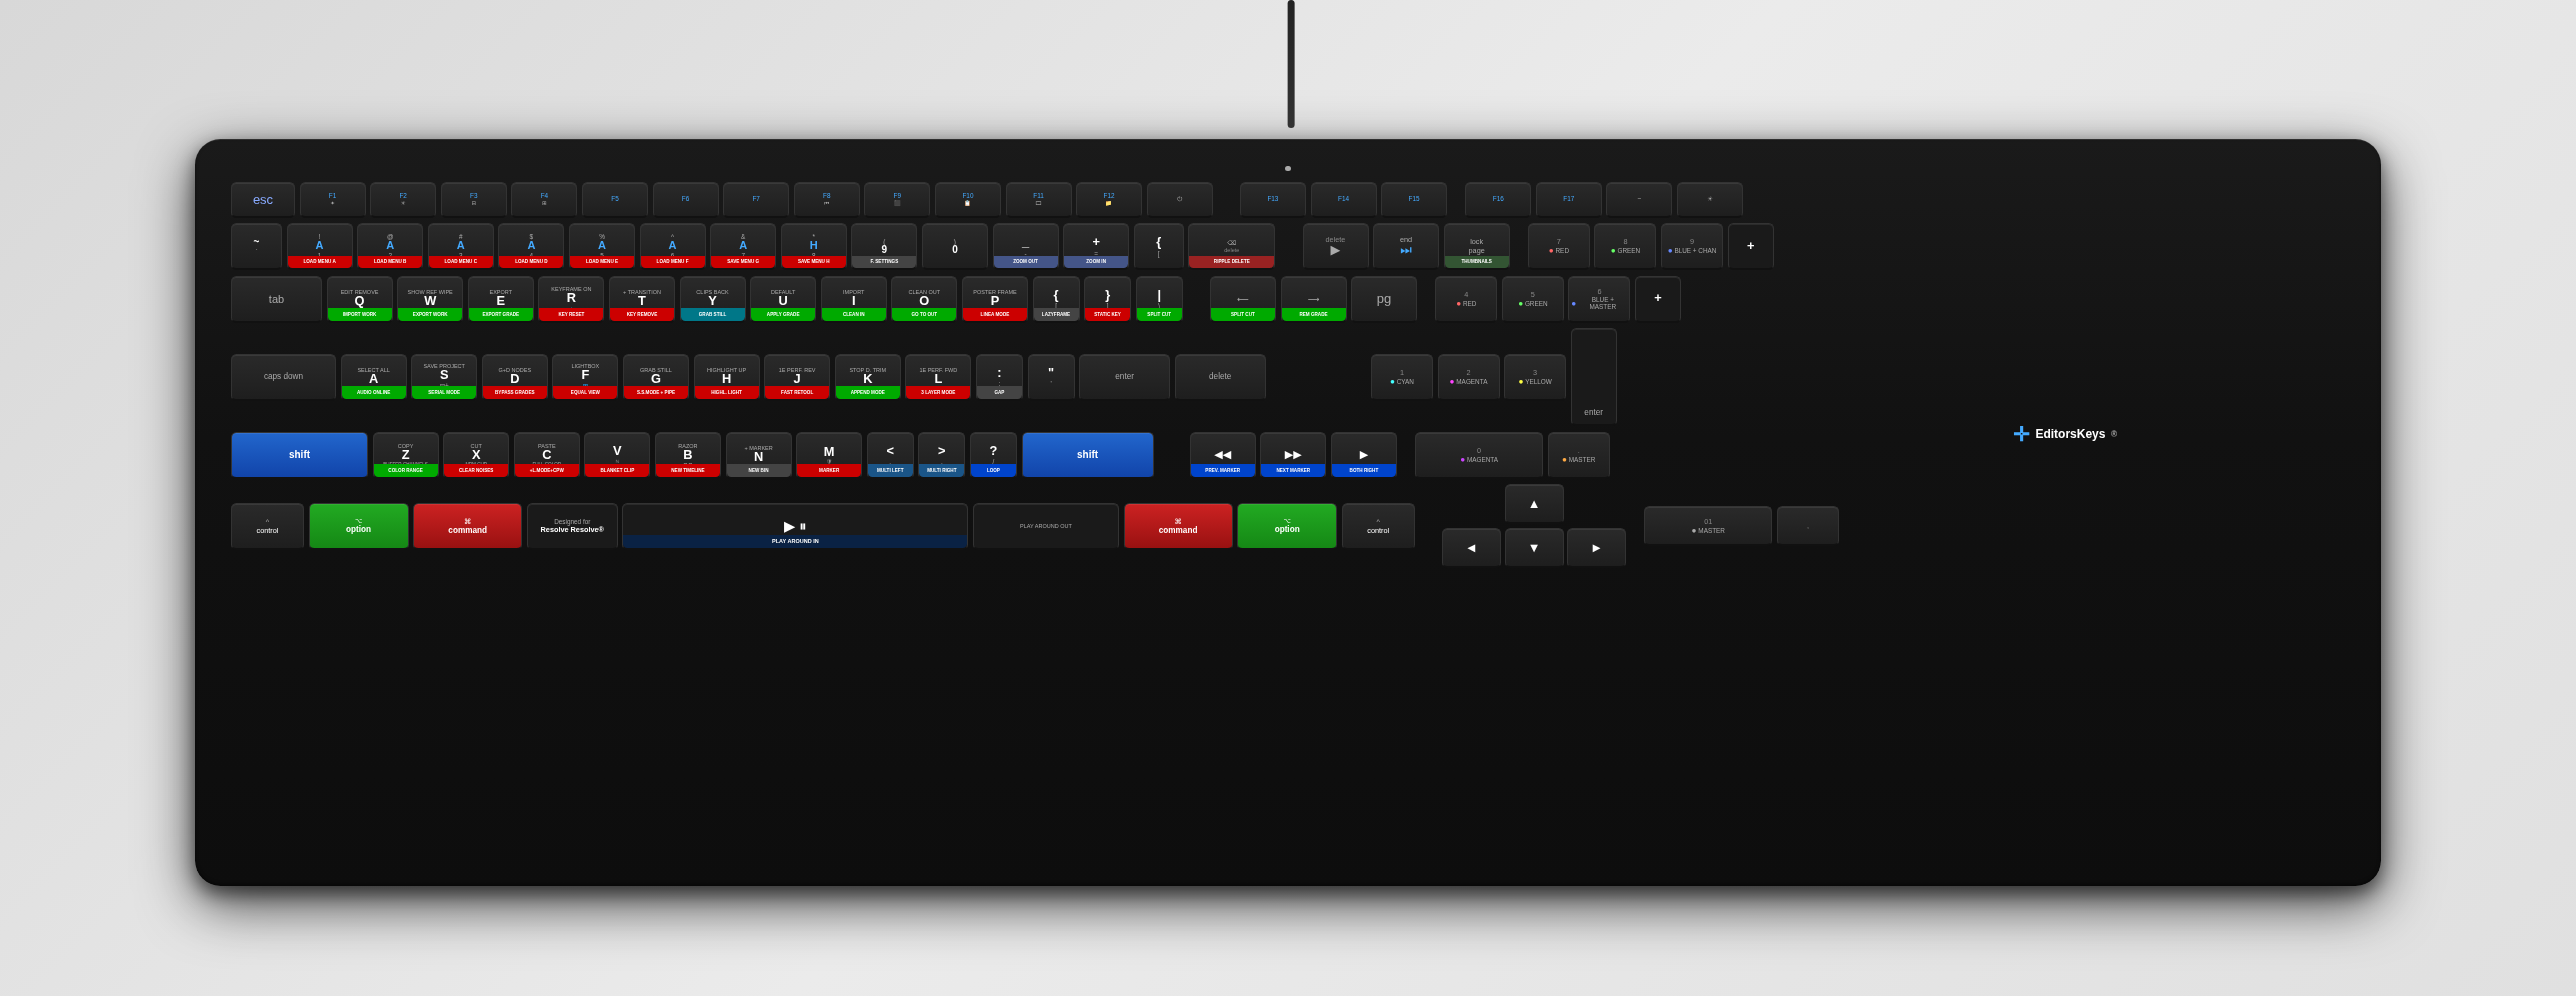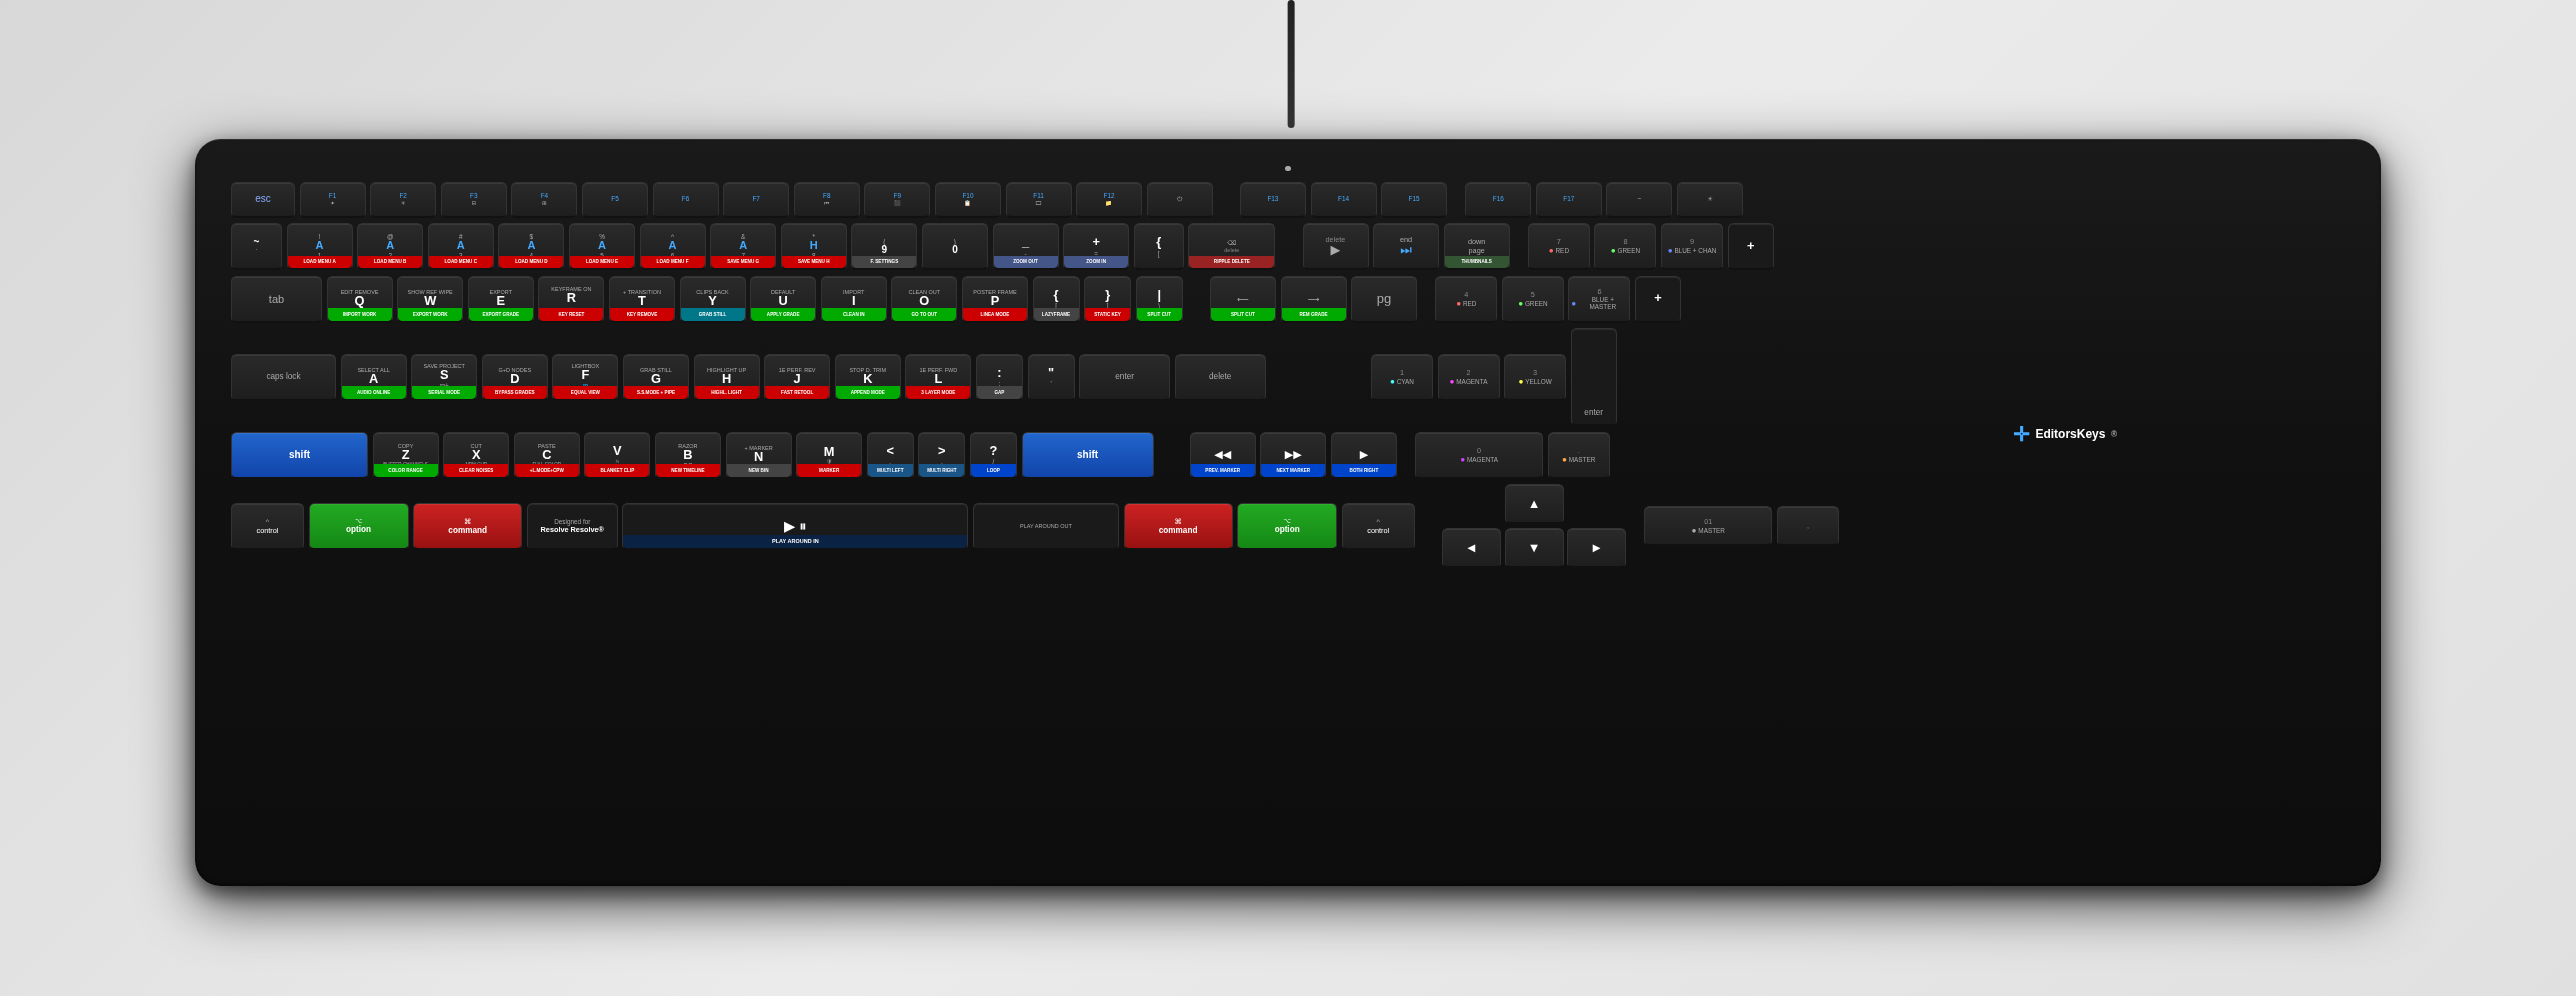--- a/index.html
+++ b/index.html
@@ -208,21 +208,21 @@
   <div class="keyboard-wrapper">
     <div class="keyboard">
 
       <div style="display:flex;justify-content:center;margin-bottom:1.8px;">
         <div class="indicator-light"></div>
       </div>
 
       <div class="key-row">
 
         <div class="key key-esc key-fn-row">
-          <span class="key-fn" style="font-size:10px;color:#88aaff">esc</span>
+          <span class="key-fn" style="font-size:13px;color:#88aaff">esc</span>
         </div>
 
         <div class="key key-standard key-fn-row">
           <span class="key-fn">F1</span>
           <span class="key-label" style="font-size:5.5px;color:#aaa">✦</span>
         </div>
         <div class="key key-standard key-fn-row">
           <span class="key-fn">F2</span>
           <span class="key-label" style="font-size:5.5px;color:#aaa">☀</span>
         </div>
@@ -385,21 +385,21 @@
 
         <div class="key key-standard">
           <span style="font-size:7.3px;color:#888">delete</span>
           <span class="key-fn" style="font-size:12.8px;color:#aaa">▶</span>
         </div>
         <div class="key key-standard">
           <span style="font-size:7.3px;color:#aaa">end</span>
           <span class="key-fn" style="font-size:12.8px">⏭</span>
         </div>
         <div class="key key-standard">
-          <span style="font-size:7.3px;color:#aaa">down</span>
+          <span style="font-size:7.3px;color:#aaa">lock</span>
           <span style="font-size:7.3px;color:#aaa">page</span>
           <div class="key-colored-bar" style="background:#335533;font-size:4.6px">THUMBNAILS</div>
         </div>
 
         <div class="section-gap-sm"></div>
 
         <div class="key key-numpad">
           <span style="font-size:7.3px;color:#888">7</span>
           <div style="display:flex;align-items:center;gap:1.8px">
             <span style="font-size:8.2px;color:#ff6666">●</span>
@@ -535,21 +535,21 @@
             <span style="font-size:6.4px;color:#aaa">BLUE + MASTER</span>
           </div>
         </div>
         <div class="key key-numpad" style="background:#1a1a1a;width:46px">
           <span class="key-main">+</span>
         </div>
       </div>
 
       <div class="key-row">
         <div class="key key-caps">
-          <span style="font-size:8.2px;color:#aaa">caps lock</span>
+          <span style="font-size:8.2px;color:#aaa">caps down</span>
         </div>
 
         <div class="key key-standard">
           <div style="font-size:5.5px;color:#aaa">SELECT ALL</div>
           <span class="key-main">A</span>
           <div class="key-colored-bar bar-green" style="font-size:4.6px">AUDIO ONLINE</div>
         </div>
         <div class="key key-standard">
           <div style="font-size:5.5px;color:#aaa">SAVE PROJECT</div>
           <span class="key-main">S</span>

